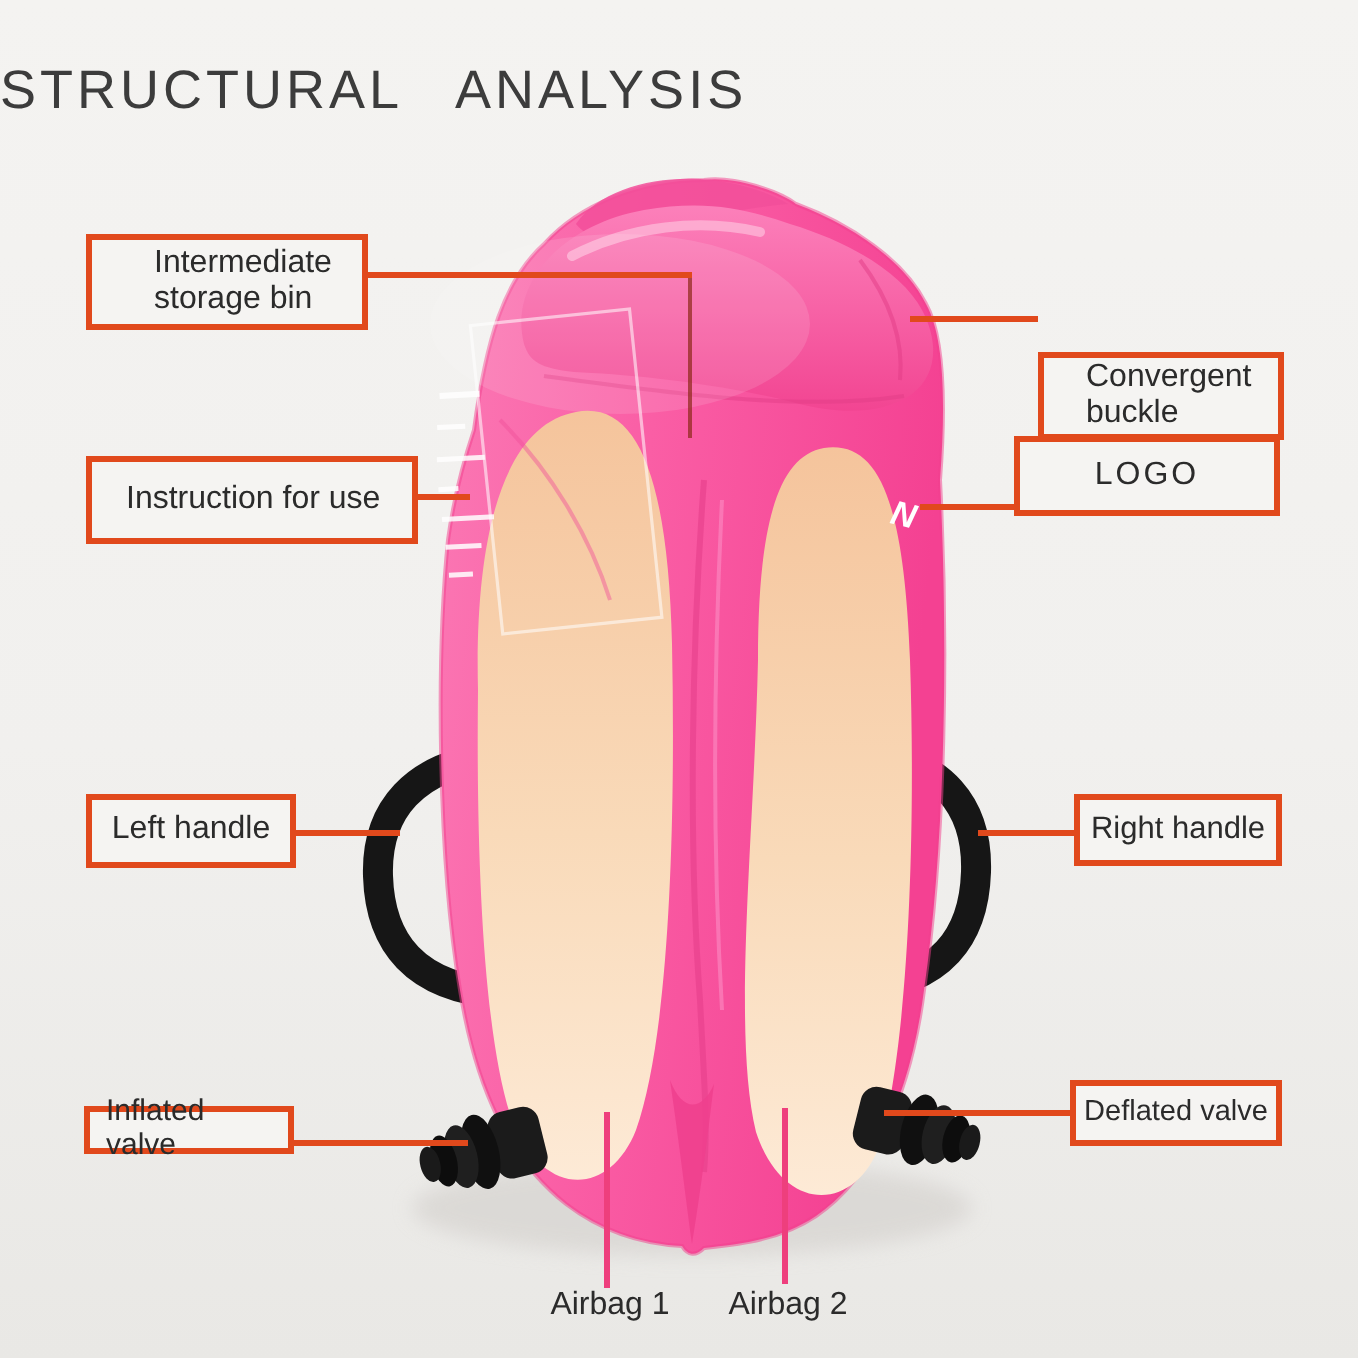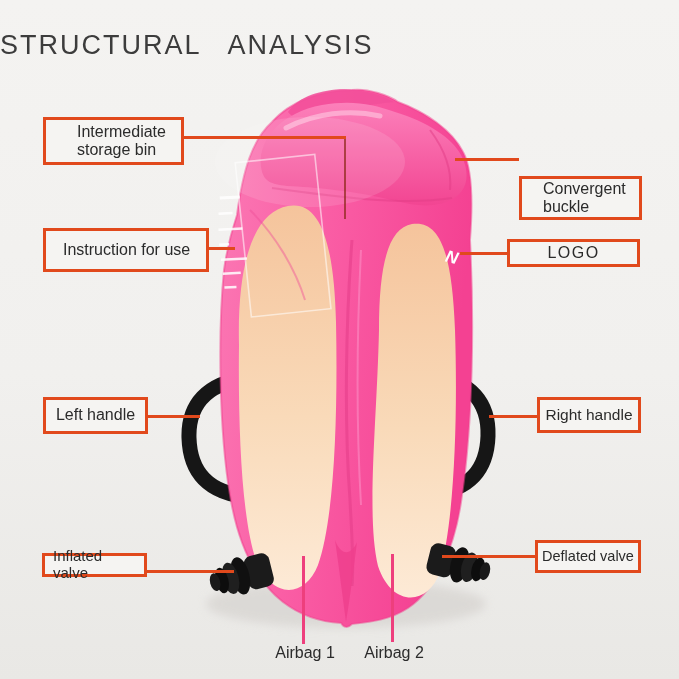--- a/index.html
+++ b/index.html
@@ -151,21 +151,21 @@
   </div>
 
   <div class="callout" style="left:519px;top:137px;width:123px;height:44px;padding-left:21px;margin-top:39px;">
     <span>Convergent buckle</span>
   </div>
 
   <div class="callout" style="left:43px;top:228px;width:166px;height:44px;padding-left:17px;">
     <span>Instruction for use</span>
   </div>
 
-  <div class="callout center" style="left:507px;top:239px;width:133px;height:28px;letter-spacing:1.5px;">
+  <div class="callout center" style="left:507px;top:218px;width:133px;height:40px;letter-spacing:1.5px;">
     <span>LOGO</span>
   </div>
 
   <div class="callout center" style="left:43px;top:397px;width:105px;height:37px;">
     <span>Left handle</span>
   </div>
 
   <div class="callout center" style="left:537px;top:397px;width:104px;height:36px;font-size:15.5px;">
     <span>Right handle</span>
   </div>

